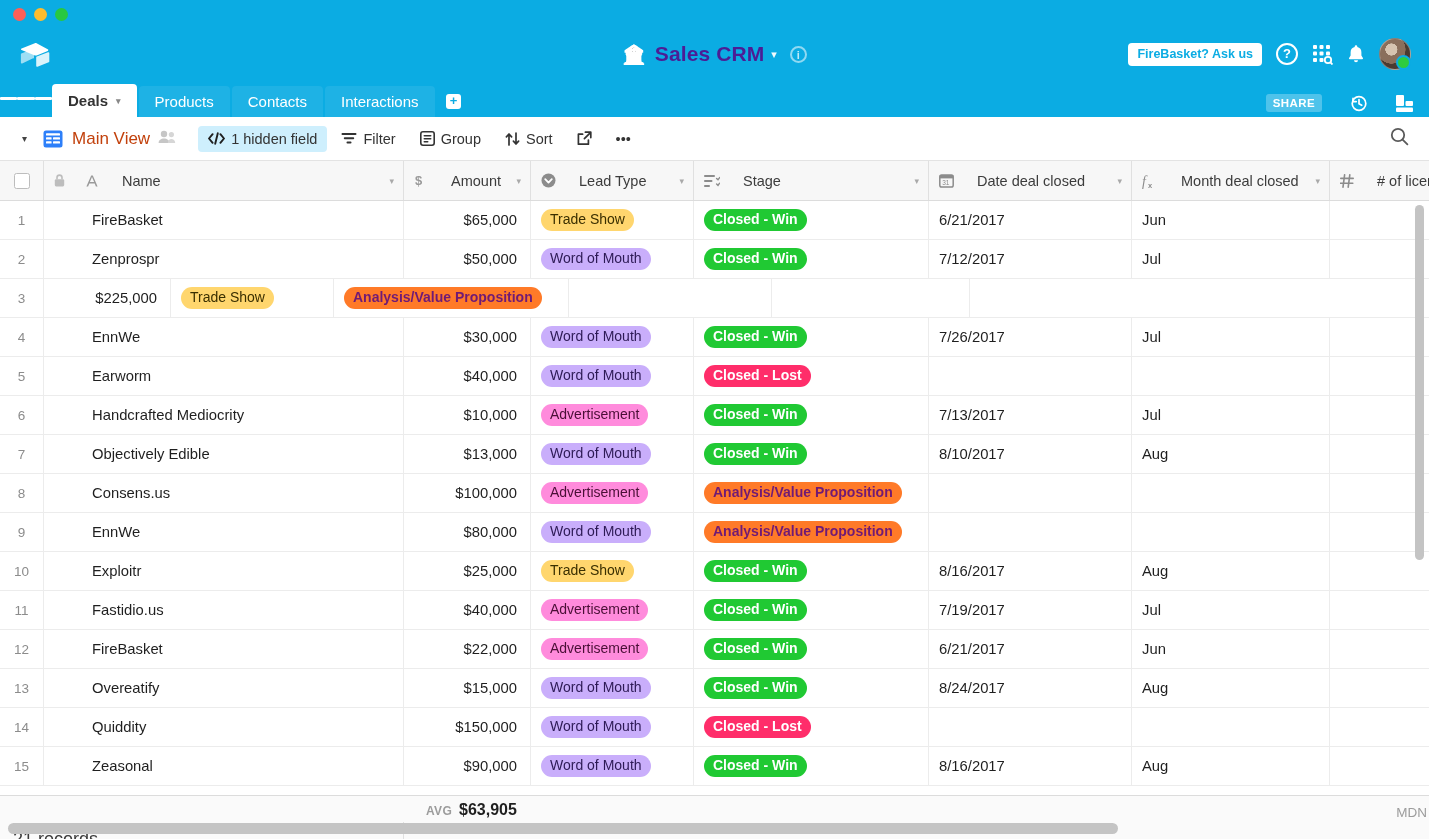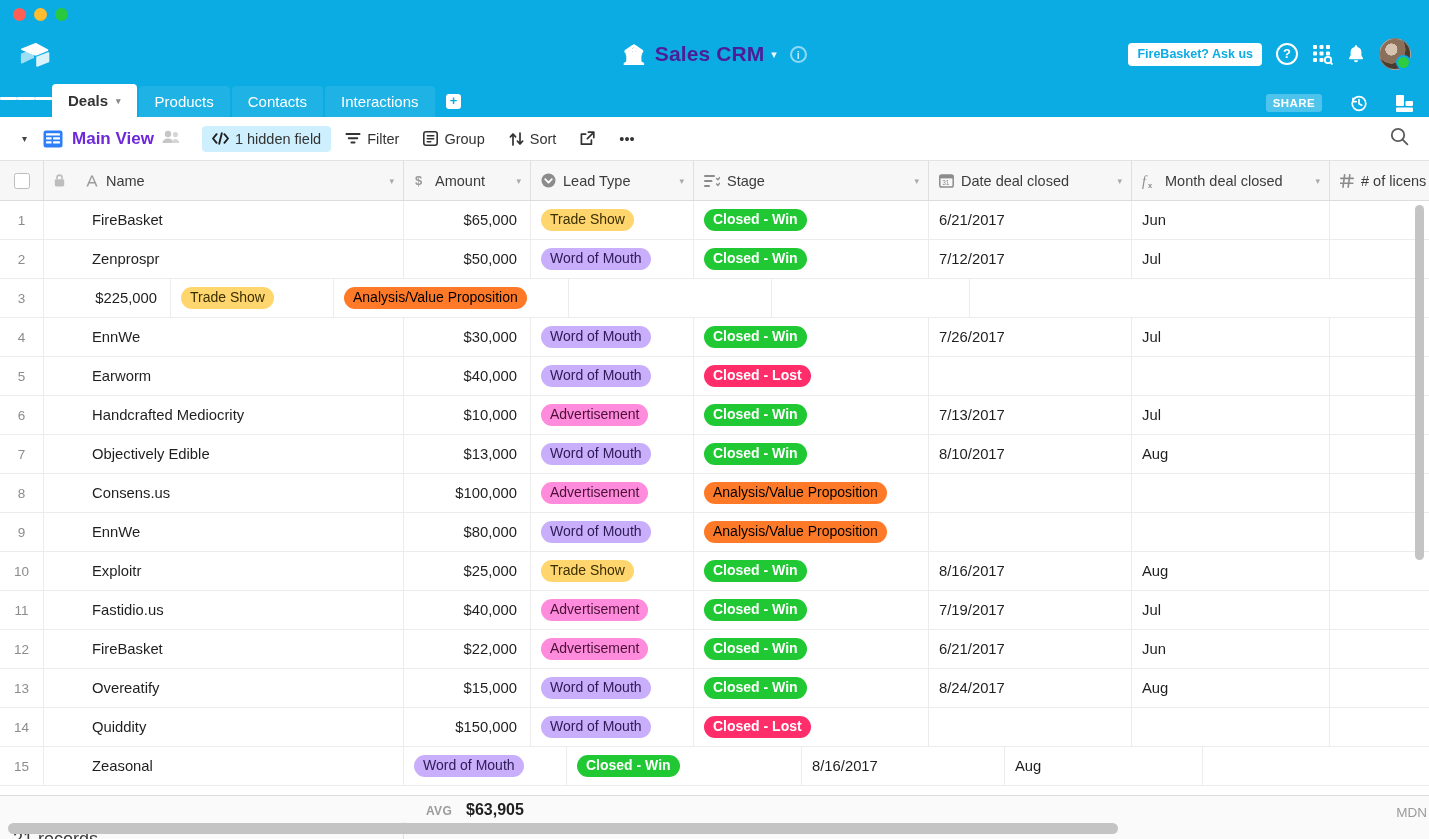--- a/index.html
+++ b/index.html
@@ -102,40 +102,40 @@
     letter-spacing: .4px; padding: 3px 7px; border-radius: 3px; cursor: pointer; border: none;
   }
 
   
   .viewbar {
     flex: 0 0 44px; height: 44px; background: #fff; border-bottom: 1px solid #e3e3e3;
     display: flex; align-items: center; padding: 0 14px 0 22px; gap: 0;
   }
   .vb-caret { color: #444; font-size: 10px; margin-right: 16px; cursor: pointer; }
   .vb-grid-ico { width: 20px; height: 18px; margin-right: 9px; }
-  .vb-title { font-size: 17px; font-weight: 700; color: #6d28d9; }
+  .vb-title { font-size: 17px; font-weight: 400; color: #c2410c; }
   .vb-collab { margin-left: 8px; color: #bcbcbc; font-size: 13px; }
   .vb-tools { display: flex; align-items: center; margin-left: 22px; gap: 4px; }
   .vb-btn {
     display: flex; align-items: center; gap: 6px; font-size: 14.5px; color: #333;
     padding: 5px 10px; border-radius: 4px; cursor: pointer; border: none; background: transparent;
     font-family: inherit; white-space: nowrap;
   }
   .vb-btn.chip { background: #CEEFFD; justify-content: space-between; }
   .vb-search { margin-left: auto; cursor: pointer; color: #666; padding-right: 6px; }
 
   
   .gridwrap { flex: 1 1 auto; position: relative; overflow: hidden; background: #fff; }
 
   .grid-header {
     display: flex; height: 40px; background: #f7f7f7;
     border-bottom: 1px solid #dcdcdc; font-size: 14.5px; color: #4d4d4d;
   }
   .hcell {
-    display: flex; align-items: center; gap: 7px; padding: 0 10px;
+    display: flex; align-items: center; gap: 23px; padding: 0 10px;
     border-right: 1px solid #e0e0e0; position: relative; flex: 0 0 auto; cursor: pointer;
   }
   .hcell .hlabel { font-size: 14.5px; color: #3c3c3c; white-space: nowrap; overflow: hidden; }
   .hcell .hcaret { position: absolute; right: 9px; color: #a9a9a9; font-size: 9px; }
   .ficon { color: #999; display: inline-flex; align-items: center; flex: 0 0 auto; }
 
   .c-rownum { flex: 0 0 44px; justify-content: center; padding: 0; }
   .c-name   { flex: 0 0 360px; }
   .c-amount { flex: 0 0 127px; }
   .c-lead   { flex: 0 0 163px; }
@@ -172,21 +172,21 @@
 
   .pill {
     display: inline-block; padding: 3px 9px 4px; border-radius: 11px;
     font-size: 14px; line-height: 1.05; white-space: nowrap;
   }
   .pill.trade  { background: #FFD66E; color: #3a2f00; }
   .pill.word   { background: #C9AEFB; color: #2d1a55; }
   .pill.ad     { background: #FF8BDC; color: #4a0f36; }
   .pill.win    { background: #20C933; color: #fff; font-weight: 700; }
   .pill.lost   { background: #FF2D6A; color: #fff; font-weight: 700; }
-  .pill.anal   { background: #FF7A28; color: #000000; font-weight: 400; }
+  .pill.anal   { background: #FF7A28; color: #701a75; font-weight: 700; }
 
   
   .vscroll {
     position: absolute; top: 44px; right: 5px; width: 9px; height: 355px;
     background: #c4c4c4; border-radius: 5px;
   }
   .hscroll-track {
     position: absolute; left: 0; right: 0; bottom: 5px; height: 11px;
   }
   .hscroll-thumb {
@@ -196,21 +196,21 @@
 
   
   .footer {
     flex: 0 0 44px; height: 44px; background: #fafafa; border-top: 1px solid #dcdcdc;
     display: flex; align-items: flex-start; position: relative;
   }
   .f-records {
     flex: 0 0 404px; font-size: 18px; color: #3a3a3a;
     padding: 7px 0 0 13px; border-right: 1px solid #e0e0e0; height: 27px; margin-top: 26px;
   }
-  .f-avg { padding: 5px 0 0 22px; display: flex; align-items: baseline; gap: 14px; }
+  .f-avg { padding: 5px 0 0 22px; display: flex; align-items: baseline; gap: 7px; }
   .f-avg .lbl { font-size: 12px; color: #9c9c9c; font-weight: 700; letter-spacing: .3px; }
   .f-avg .val { font-size: 16px; color: #1f1f1f; font-weight: 700; }
   .f-right { margin-left: auto; padding: 9px 2px 0 0; font-size: 13.5px; color: #9c9c9c; }
 </style>
 </head>
 <body>
 
 <div class="app">
 
   <div class="titlebar">
@@ -665,20 +665,21 @@
           <div class="cell stage">
             <span class="pill lost">Closed - Lost</span>
           </div>
           <div class="cell date"></div>
           <div class="cell month"></div>
           <div class="cell lic"></div>
         </div>
         <div class="row">
           <div class="cell rownum">15</div>
           <div class="cell name">Zeasonal</div>
+          <div class="cell amount">$90,000</div>
           <div class="cell lead">
             <span class="pill word">Word of Mouth</span>
           </div>
           <div class="cell stage">
             <span class="pill win">Closed - Win</span>
           </div>
           <div class="cell date">8/16/2017</div>
           <div class="cell month">Aug</div>
           <div class="cell lic"></div>
         </div>

